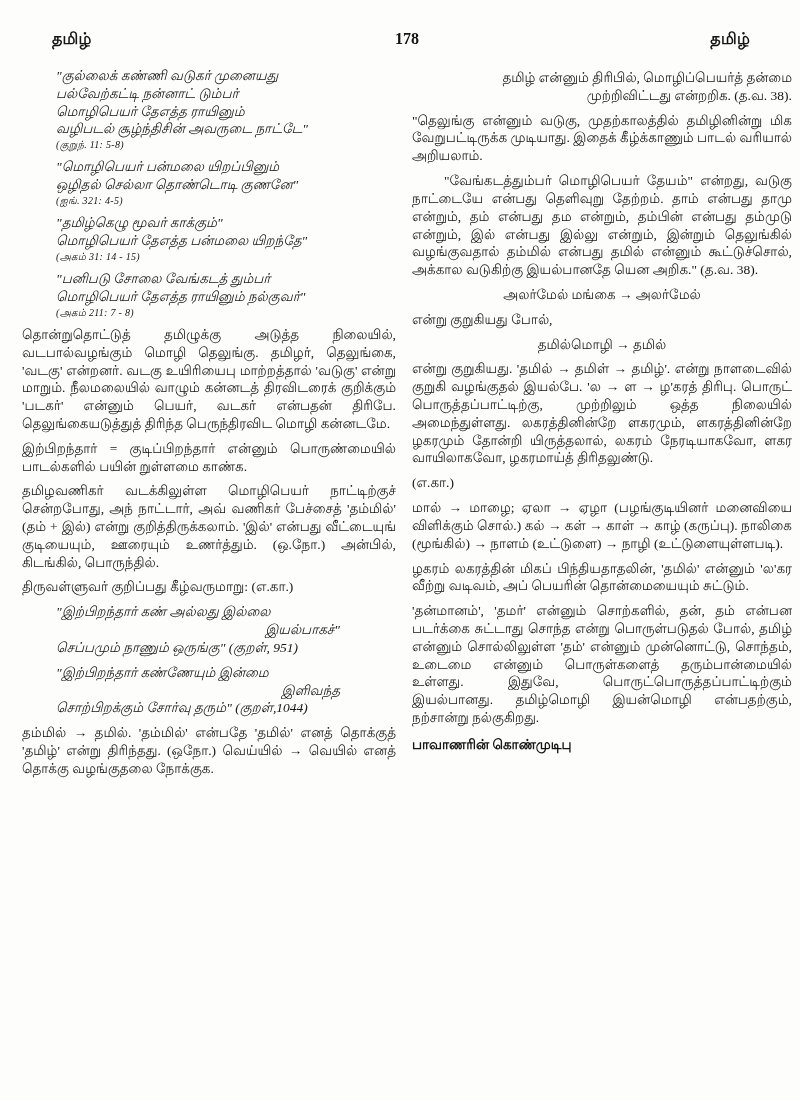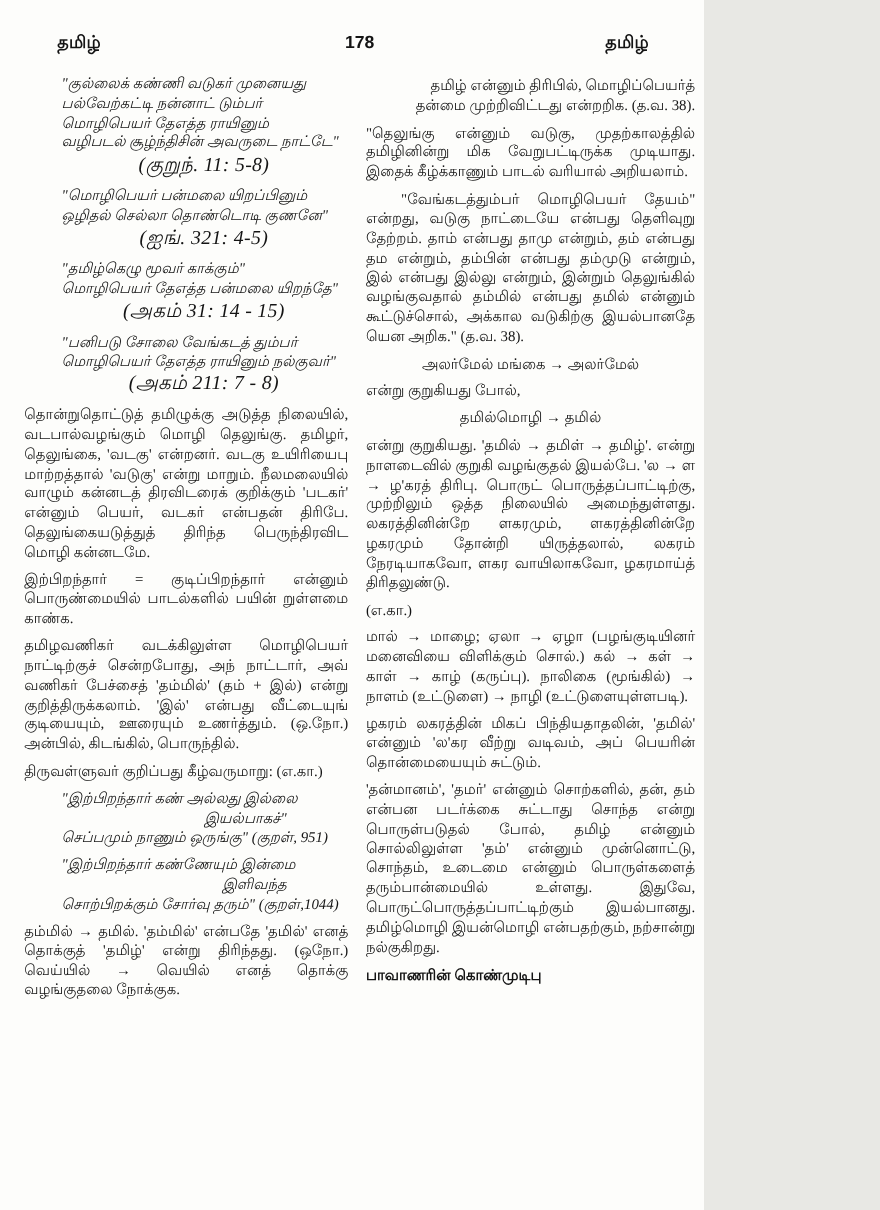--- a/index.html
+++ b/index.html
@@ -4,39 +4,39 @@
 <style>
   html, body { margin: 0; padding: 0; }
   body {
     width: 800px; height: 1100px;
     background: #e8e8e4;
     font-family: "Liberation Serif", serif;
     color: #141414;
   }
   .page {
     position: relative;
-    width: 640px; height: 1100px;
+    width: 800px; height: 1100px;
     background: #fdfdfb;
     overflow: hidden;
     box-sizing: border-box;
   }
   .page-header {
     display: flex;
     justify-content: space-between;
     align-items: baseline;
     padding: 30px 50px 0 52px;
   }
   .corner-label {
     font-family: "Liberation Sans", sans-serif;
     font-weight: 600;
     font-size: 16px;
     letter-spacing: 0.2px;
   }
   .page-number {
-    font-family: Liberation Sans, sans-serif;
+    font-family: Liberation Serif, serif;
     font-weight: 700;
     font-size: 16px;
     transform: translateX(6px);
   }
   .columns {
     display: flex;
     gap: 16px;
     padding: 12px 8px 0 22px;
     box-sizing: border-box;
   }
@@ -51,22 +51,22 @@
   .verse {
     margin: 5px 0 7px 34px;
     font-style: italic;
   }
   .verse-line { text-align: left; }
   .verse-line.vright {
     text-align: right;
     padding-right: 56px;
   }
   .verse-cite {
-    text-align: center;
-    font-size: 18px;
+    text-align: left;
+    font-size: 10px;
     padding-right: 2px;
     letter-spacing: 0.3px;
   }
 
   
   .para {
     margin: 7px 0;
     text-align: justify;
     text-justify: inter-word;
   }

